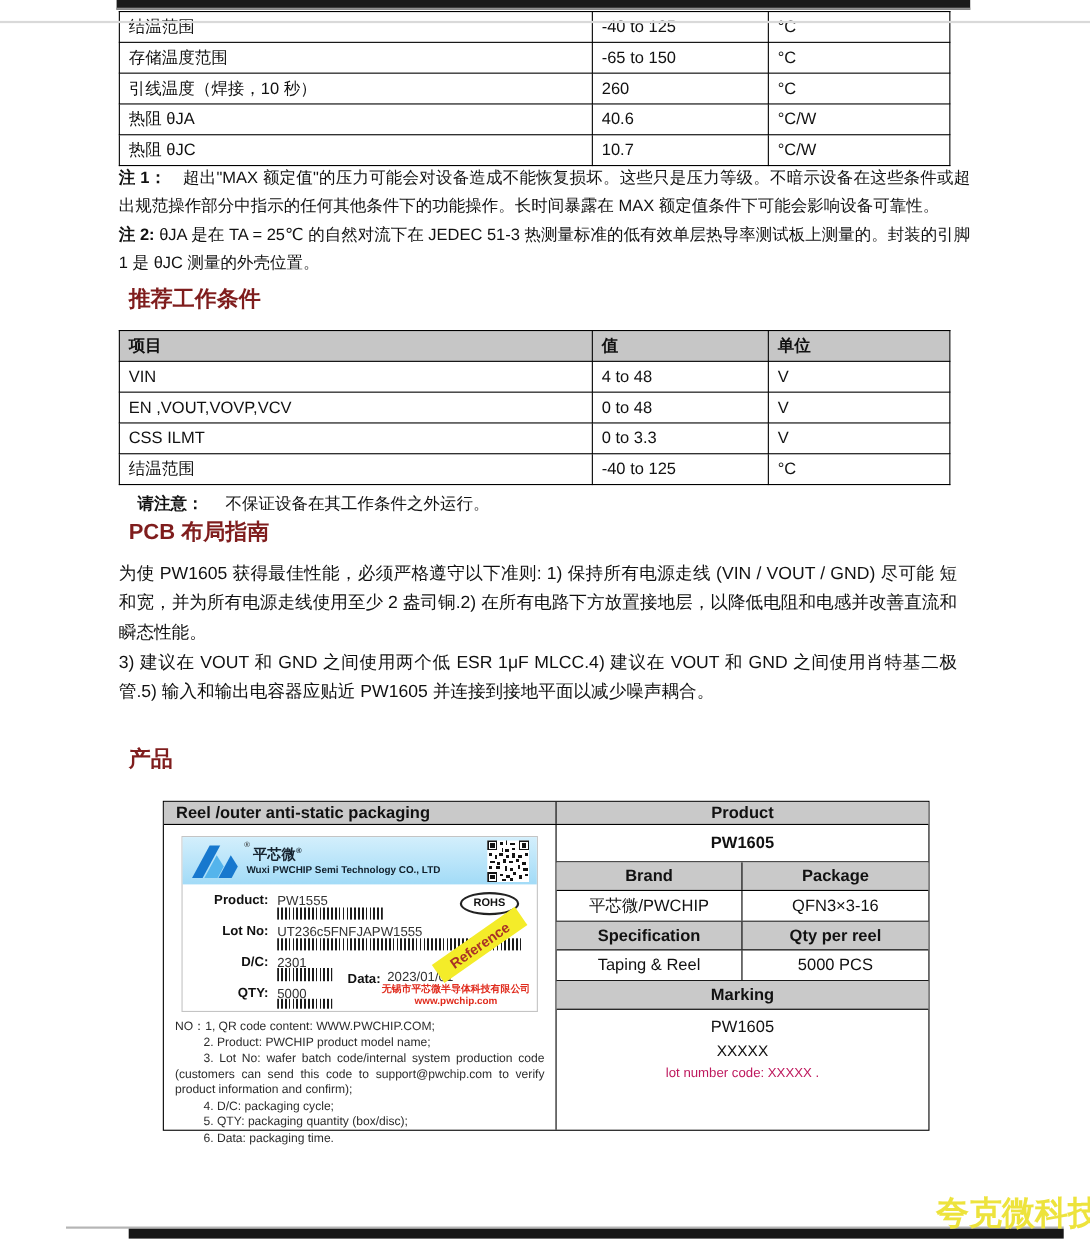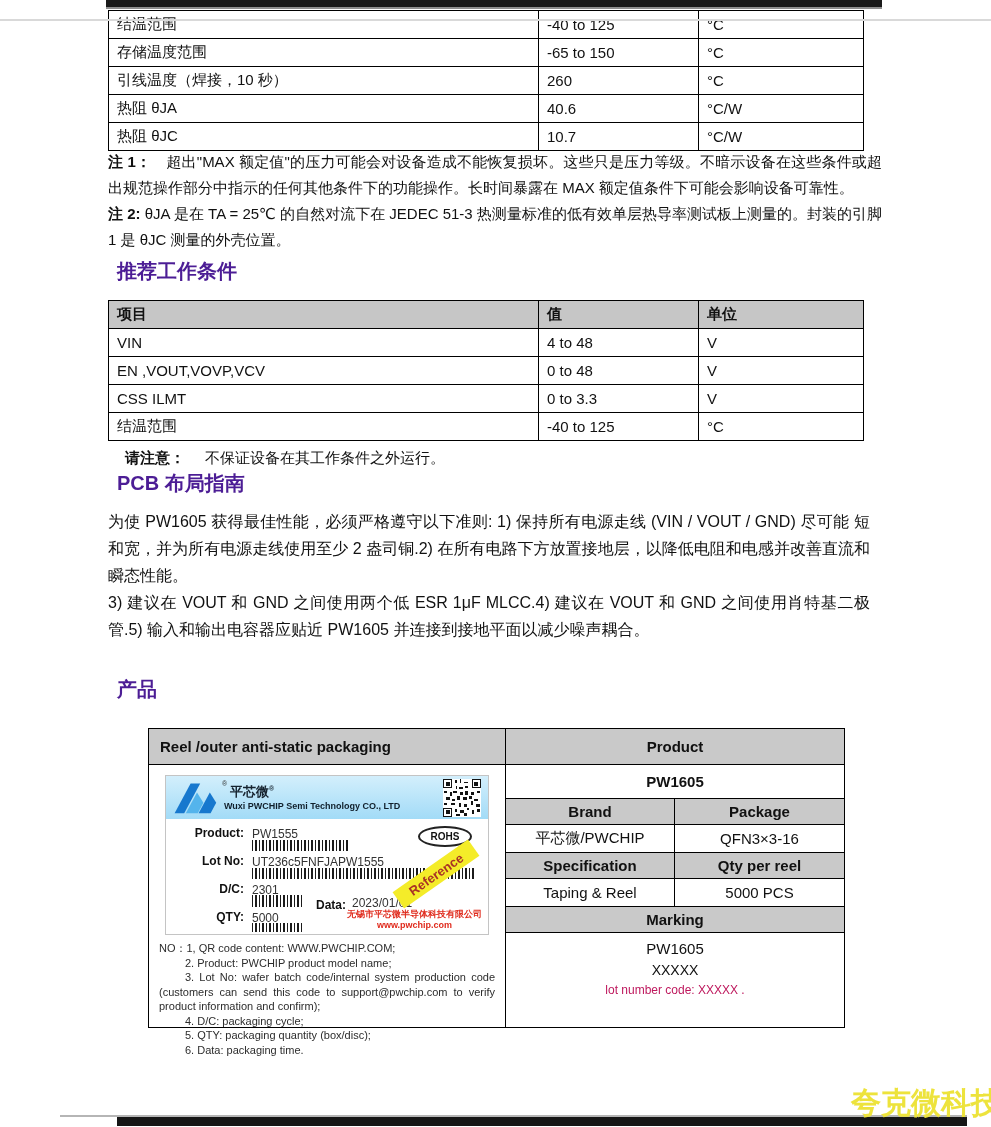--- a/index.html
+++ b/index.html
@@ -17,34 +17,34 @@
   table.tbl { position:absolute; border-collapse:collapse; table-layout:fixed; background:#fff;padding-left:45px; }
   table.tbl td, table.tbl th { border:1.6px solid #000; padding:0 8px; font-size:15px; height:27px; vertical-align:middle; text-align:left; overflow:hidden; white-space:nowrap; }
   .t1 { left:108px; top:10px; width:755px; }
   .t2 { left:108px; top:300px; width:755px; }
   .t2 th { background:#c6c6c6; font-weight:bold; }
 
   .notes { position:absolute; left:108px; top:149px; width:774px; font-size:15px; line-height:26px; text-align:justify; }
   .notes p { margin:0; }
   .b { font-weight:bold; }
 
-  .h-blue { position:absolute; margin:0; color:#4c1d95; font-size:20px; font-weight:bold; }
+  .h-blue { position:absolute; margin:0; color:#7f1d1d; font-size:20px; font-weight:bold; }
   #h-rec  { left:117px; top:258px; }
   #h-pcb  { left:117px; top:470px; }
   #h-prod { left:117px; top:676px; }
 
   .caution { position:absolute; left:117px; top:441px; margin:8px; font-size:15px; }
   .caution .b { margin-right:20px; }
 
   .pcb-text { position:absolute; left:108px; top:508px; width:762px; font-size:16px; line-height:27px; text-align:justify; }
   .pcb-text p { margin:0; }
 
   
   .ptable { position:absolute; left:148px; top:728px; width:697px; height:300px; border:1.6px solid #000; box-sizing:border-box; display:flex; flex-direction:column; background:#fff; }
-  .pt-header { display:flex; height:36px; background:#c9c9c9; border-bottom:1.6px solid #000; box-sizing:border-box; font-size:15px; font-weight:bold; flex:0 0 auto; }
+  .pt-header { display:flex; height:21px; background:#c9c9c9; border-bottom:1.6px solid #000; box-sizing:border-box; font-size:15px; font-weight:bold; flex:0 0 auto; }
   .pt-header .lh { width:357px; box-sizing:border-box; border-right:1.6px solid #000; display:flex; align-items:center; padding-left:11px; }
   .pt-header .rh { flex:1; display:flex; align-items:center; justify-content:center; }
   .pt-body { display:flex; flex:1; min-height:0; }
   .pt-left { width:357px; box-sizing:border-box; border-right:1.6px solid #000; }
   .pt-right { flex:1; display:flex; flex-direction:column; font-size:15px; }
   .pr-row { box-sizing:border-box; border-bottom:1.6px solid #000; display:flex; align-items:center; justify-content:center; flex:0 0 auto; }
   .pr-part { height:34px; font-weight:bold; }
   .pr-hdr { height:26px; background:#c9c9c9; font-weight:bold; }
   .pr-val { height:28px; }
   .pr-two { justify-content:stretch; padding:0; }

